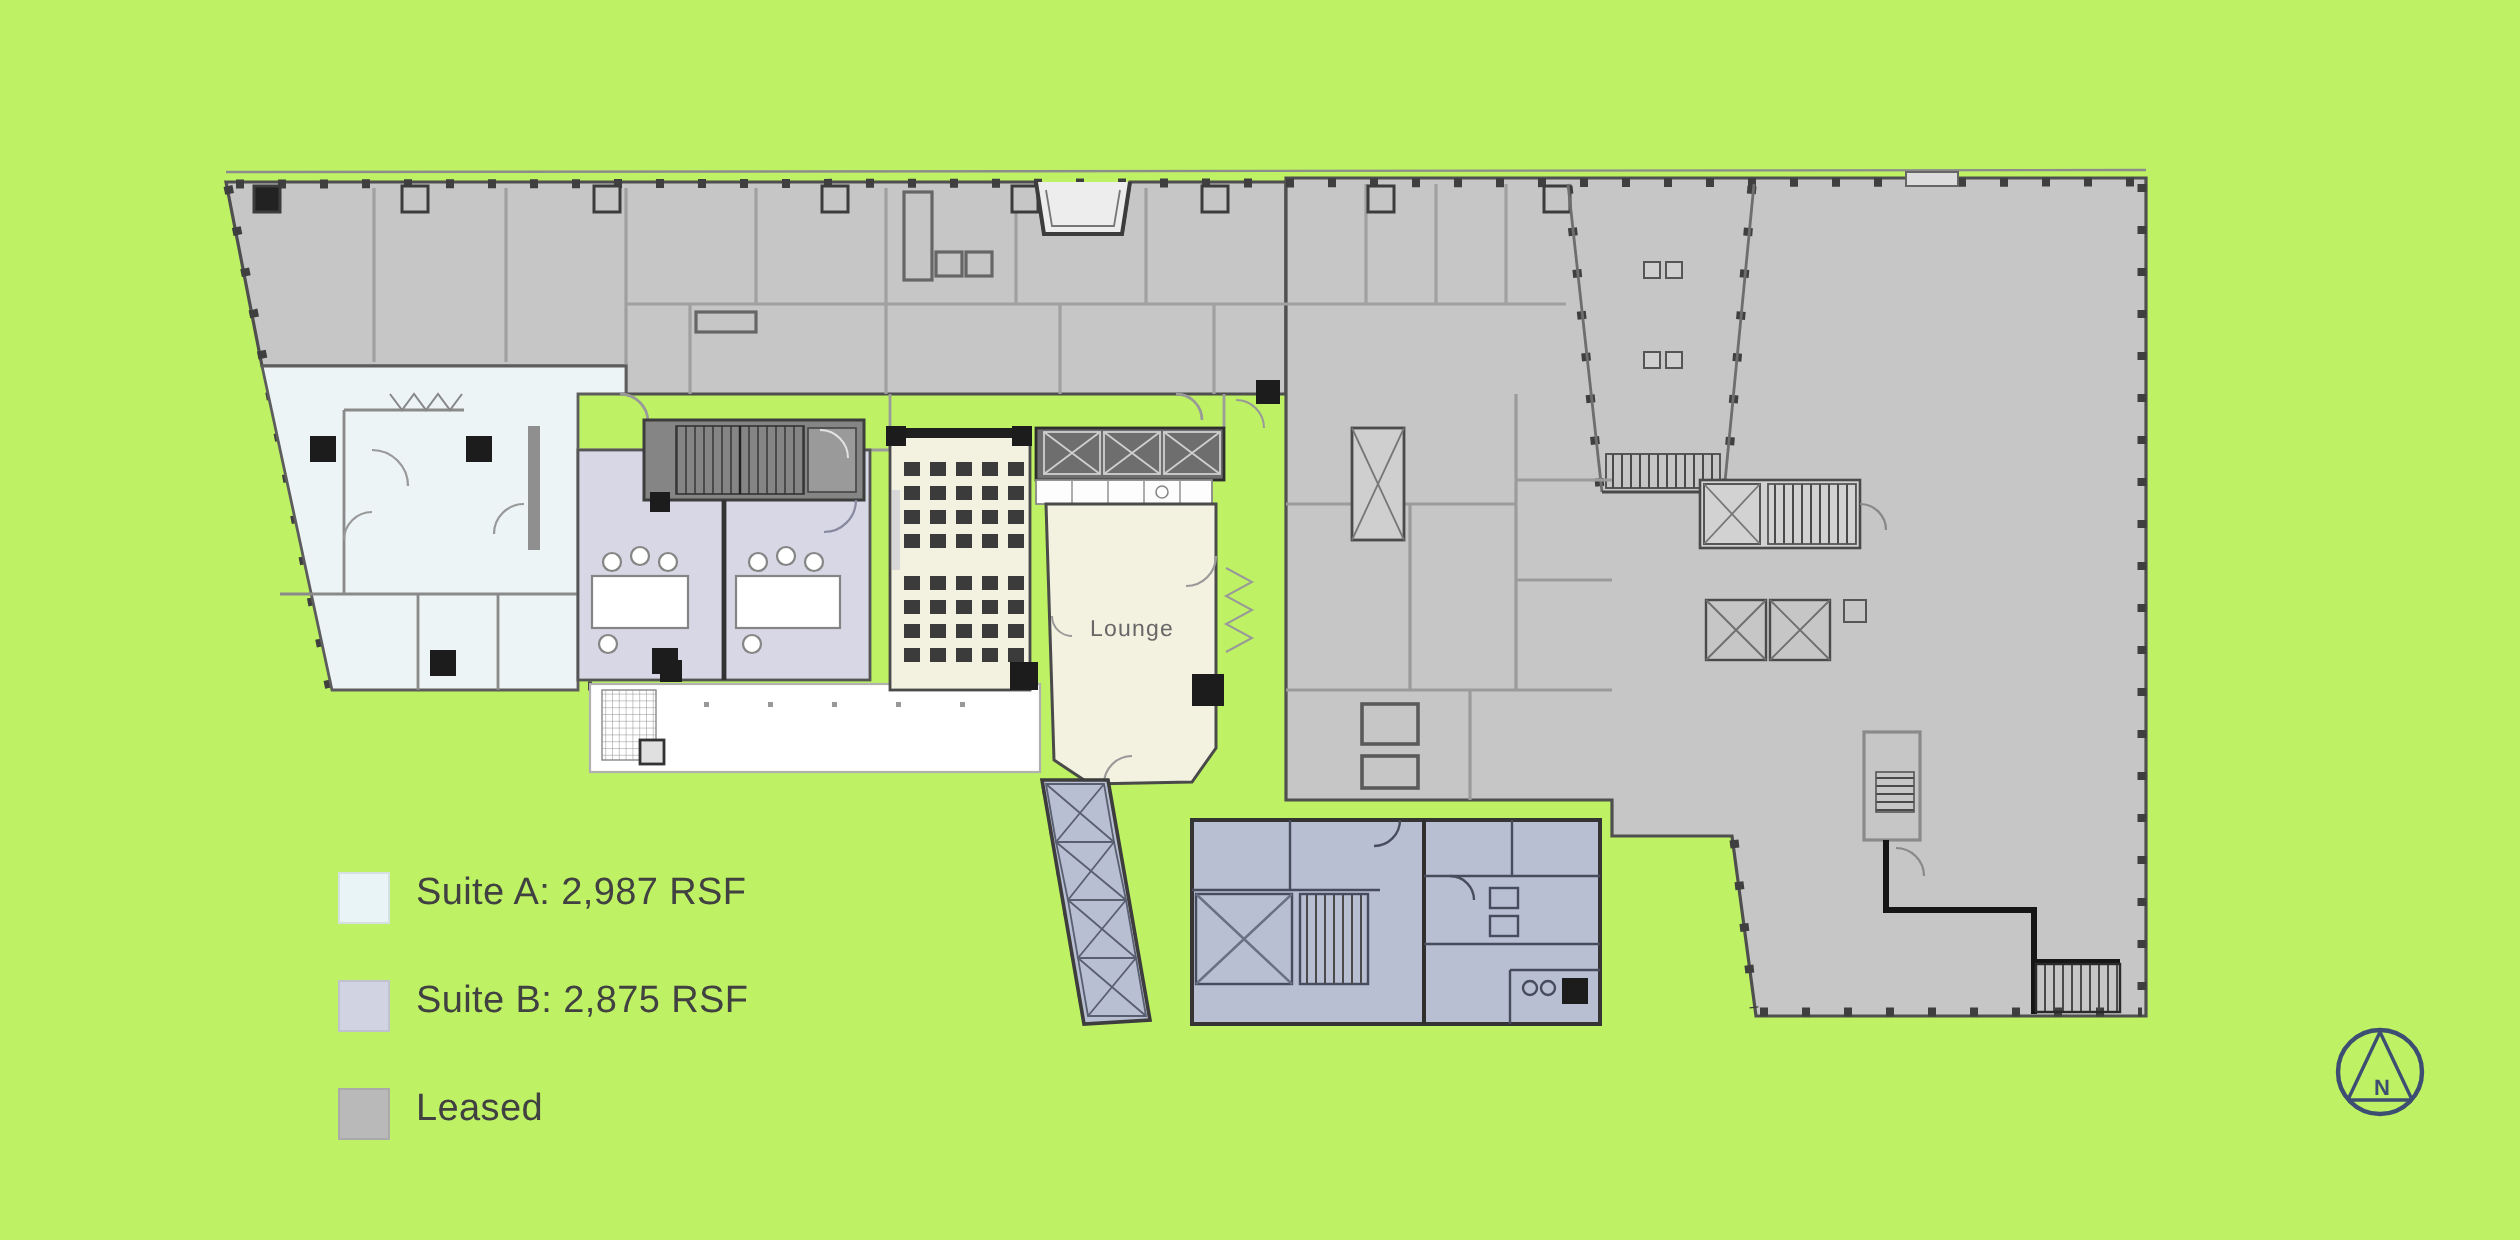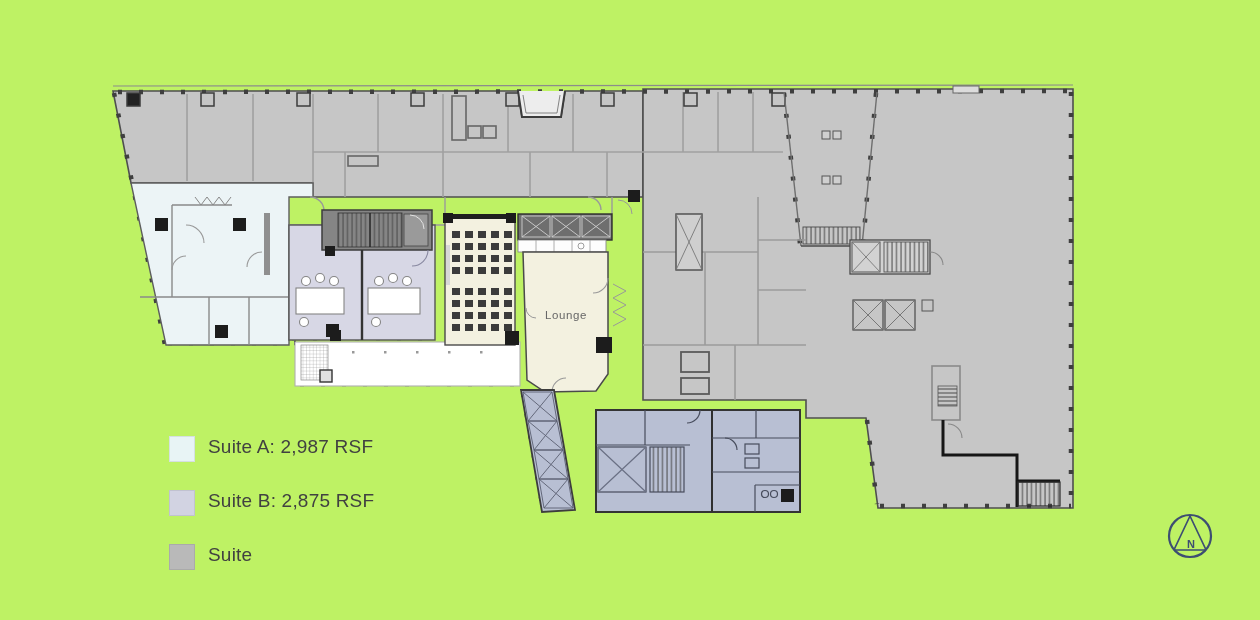--- a/index.html
+++ b/index.html
@@ -296,21 +296,21 @@
   <div class="legend-row">
     <div class="swatch" style="background: rgb(232, 244, 245);"></div>
     <div class="legend-label">Suite A: 2,987 RSF</div>
   </div>
   <div class="legend-row">
     <div class="swatch" style="background: rgb(210, 211, 226);"></div>
     <div class="legend-label">Suite B: 2,875 RSF</div>
   </div>
   <div class="legend-row">
     <div class="swatch" style="background: rgb(185, 185, 185);"></div>
-    <div class="legend-label">Suite</div>
+    <div class="legend-label">Leased</div>
   </div>
 </div>
 
 <svg class="north" viewBox="0 0 50 50">
   <g fill="none" stroke-width="2.2" stroke="#3d4e72">
     <circle cx="25" cy="25" r="21"></circle>
     <path stroke-width="1.7" d="M25,5 L8.9,39 M25,5 L41.1,39 M8.9,39 L41.1,39"></path>
   </g>
   <text x="26" y="36.5" text-anchor="middle" fill="#3d4e72">N</text>
 </svg>

